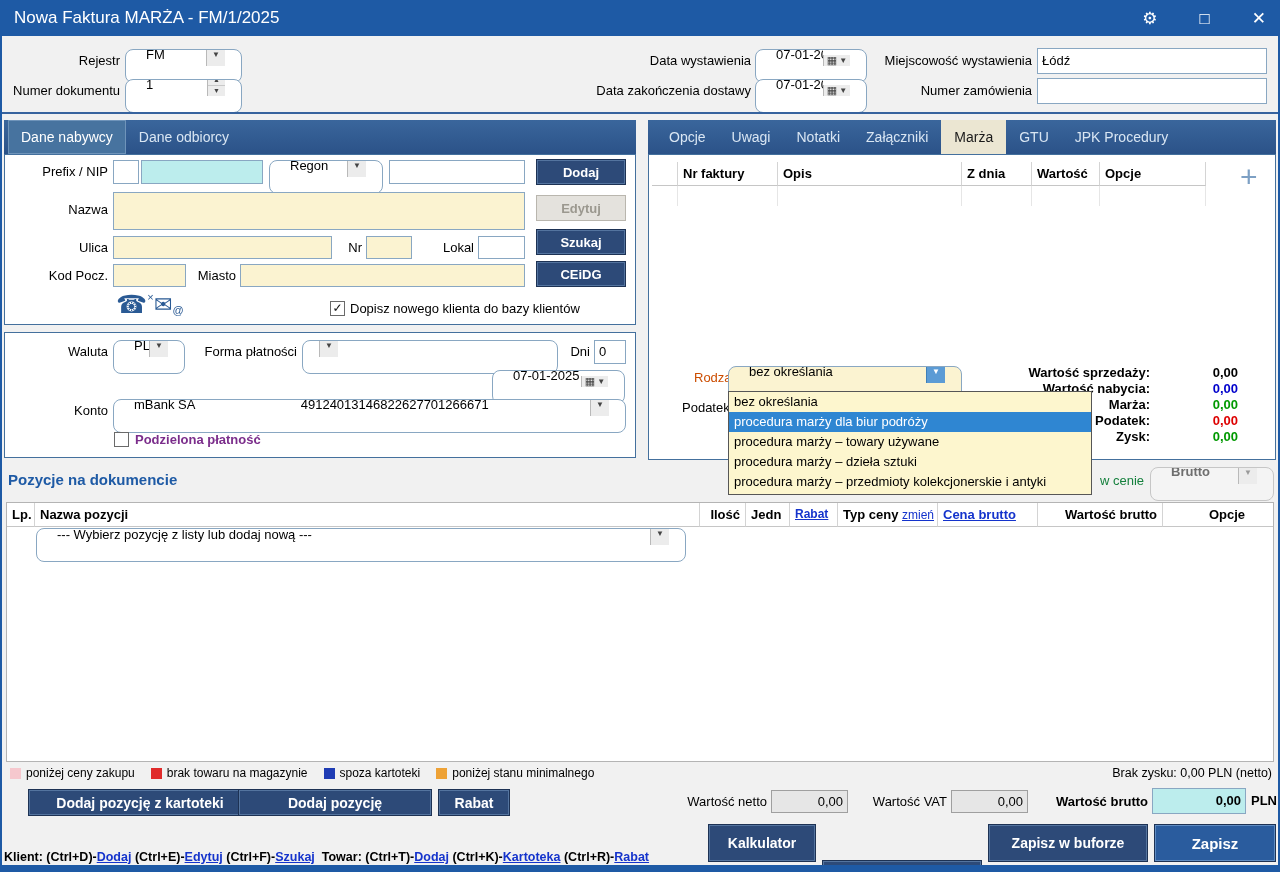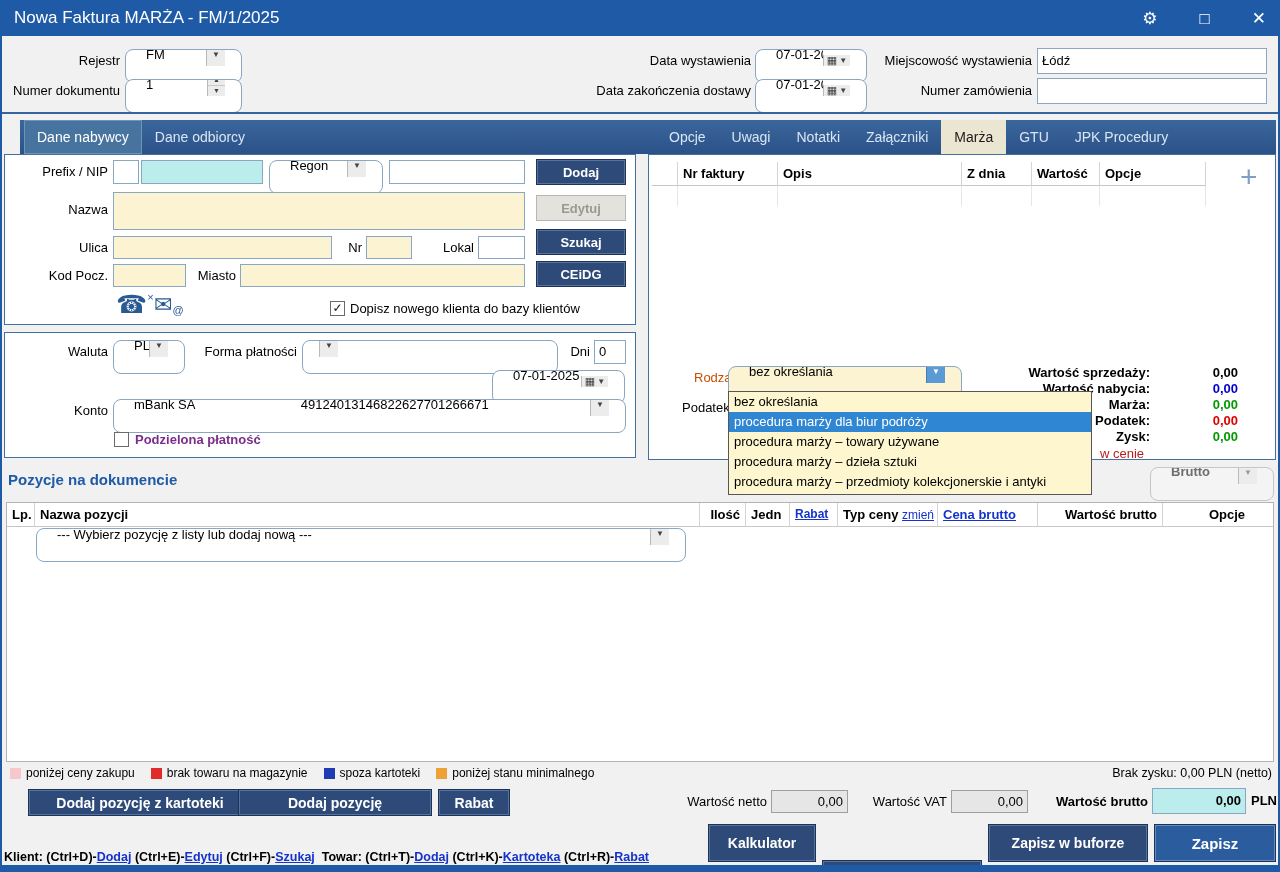--- a/index.html
+++ b/index.html
@@ -105,21 +105,21 @@
     <span class="calbtn">
         <span class="cal-ico">▦</span>
         <span class="cal-arr">▼</span>
       </span>
   </div>
   <div class="lbl" style="left:895px;top:79px;width:137px;">Numer zamówienia</div>
   <div class="inp" style="left:1037px;top:78px;width:230px;height:26px;line-height:24px;"></div>
 
   <div style="position:absolute;left:0;top:112px;width:1280px;height:2px;background:#37639e;"></div>
 
-  <div class="tabbar" style="left:20px;top:120px;width:632px;height:34px;padding-left:4px;">
+  <div class="tabbar" style="left:4px;top:120px;width:632px;height:34px;padding-left:4px;">
     <span class="tab tab-active-blue">Dane nabywcy</span>
     <span class="tab">Dane odbiorcy</span>
   </div>
   <div class="panel" style="left:4px;top:154px;width:632px;height:171px;"></div>
 
   <div class="lbl" style="left:0;top:160px;width:108px;">Prefix / NIP</div>
   <div class="inp" style="left:113px;top:160px;width:26px;"></div>
   <div class="inp cyan" style="left:141px;top:160px;width:122px;"></div>
   <div class="inp combo" style="left:269px;top:160px;width:114px;">
     <span class="ctext">Regon</span>
@@ -227,21 +227,21 @@
 
   <div class="popup" style="left:728px;top:391px;width:364px;height:104px;">
     <div class="opt">bez określania</div>
     <div class="opt opt-sel">procedura marży dla biur podróży</div>
     <div class="opt">procedura marży – towary używane</div>
     <div class="opt">procedura marży – dzieła sztuki</div>
     <div class="opt">procedura marży – przedmioty kolekcjonerskie i antyki</div>
   </div>
 
   <div class="section-title" style="left:8px;top:471px;">Pozycje na dokumencie</div>
-  <div class="lbl lbl-l" style="left:1100px;top:442px;color:#b91c1c;">w cenie</div>
+  <div class="lbl lbl-l" style="left:1100px;top:469px;color:#15803d;">w cenie</div>
   <div class="inp combo" style="left:1150px;top:467px;width:124px;height:26px;background:#f4f4f4;border-color:#c6c6c6;">
     <span class="ctext" style="font-weight:bold;color:#6e6e6e;line-height:24px;">Brutto</span>
     <span class="cbtn" style="color:#9a9a9a;">▼</span>
   </div>
 
   <div class="panel" style="left:6px;top:502px;width:1268px;height:260px;border-color:#b4b4b4;"></div>
   <div class="th" style="left:7px;top:503px;width:28px;">Lp.</div>
   <div class="th" style="left:35px;top:503px;width:665px;">Nazwa pozycji</div>
   <div class="th" style="left:700px;top:503px;width:46px;text-align:right;">Ilość</div>
   <div class="th" style="left:746px;top:503px;width:44px;">Jedn</div>

